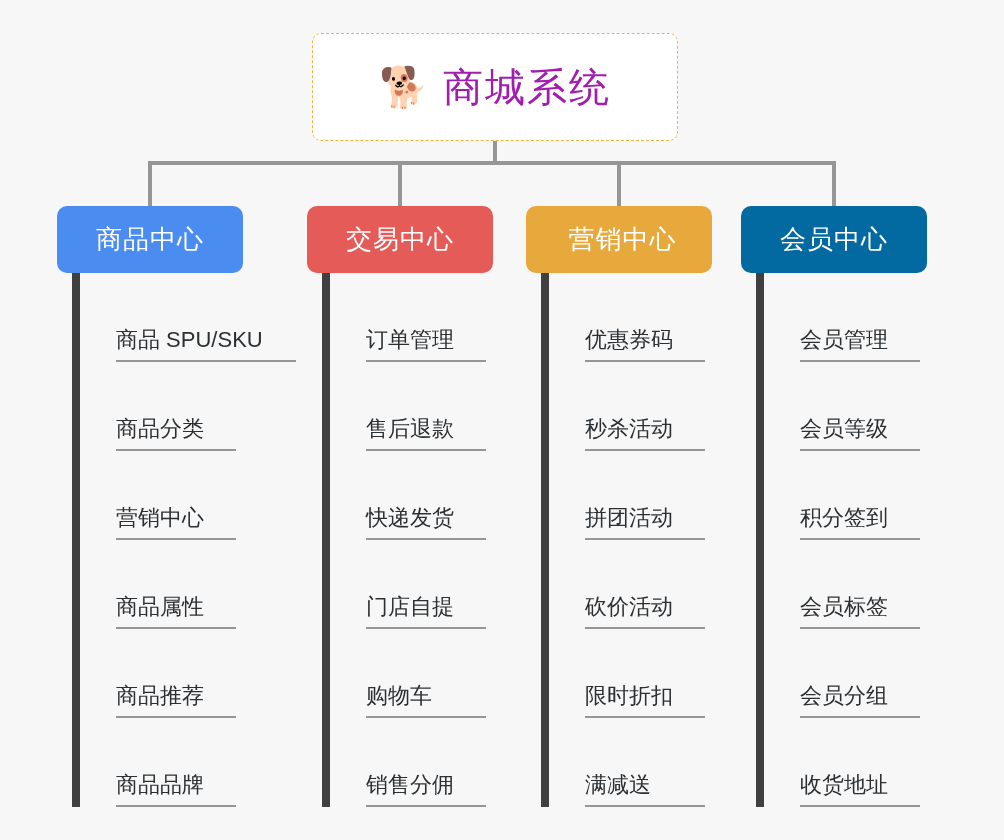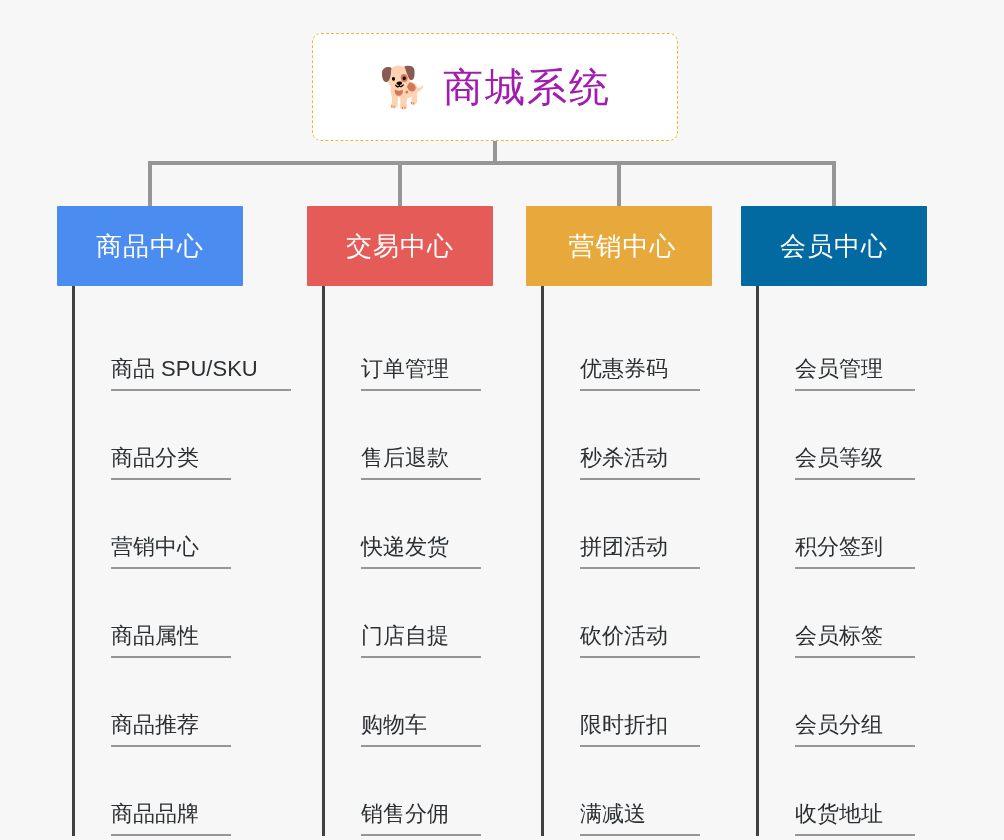--- a/index.html
+++ b/index.html
@@ -85,37 +85,37 @@
   .branch {
     position: absolute;
     top: 206px;
   }
   .branch-1 { left: 57px;  width: 186px; }
   .branch-2 { left: 307px; width: 186px; }
   .branch-3 { left: 526px; width: 186px; }
   .branch-4 { left: 741px; width: 186px; }
 
   .branch-header {
-    height: 80px;
-    border-radius: 1px;
+    height: 67px;
+    border-radius: 10px;
     display: flex;
     align-items: center;
     justify-content: center;
     color: #ffffff;
     font-size: 26px;
     letter-spacing: 1px;
     box-sizing: border-box;
   }
 
   
   .leaf-list {
     position: relative;
     margin-left: 15px;
-    border-left: 3px solid #404040;
-    padding-top: 16px;
+    border-left: 8px solid #404040;
+    padding-top: 0;
   }
   .leaf {
     position: relative;
     height: 89px;
     box-sizing: border-box;
     display: flex;
     align-items: flex-end;
   }
   .leaf-label {
     display: inline-block;

